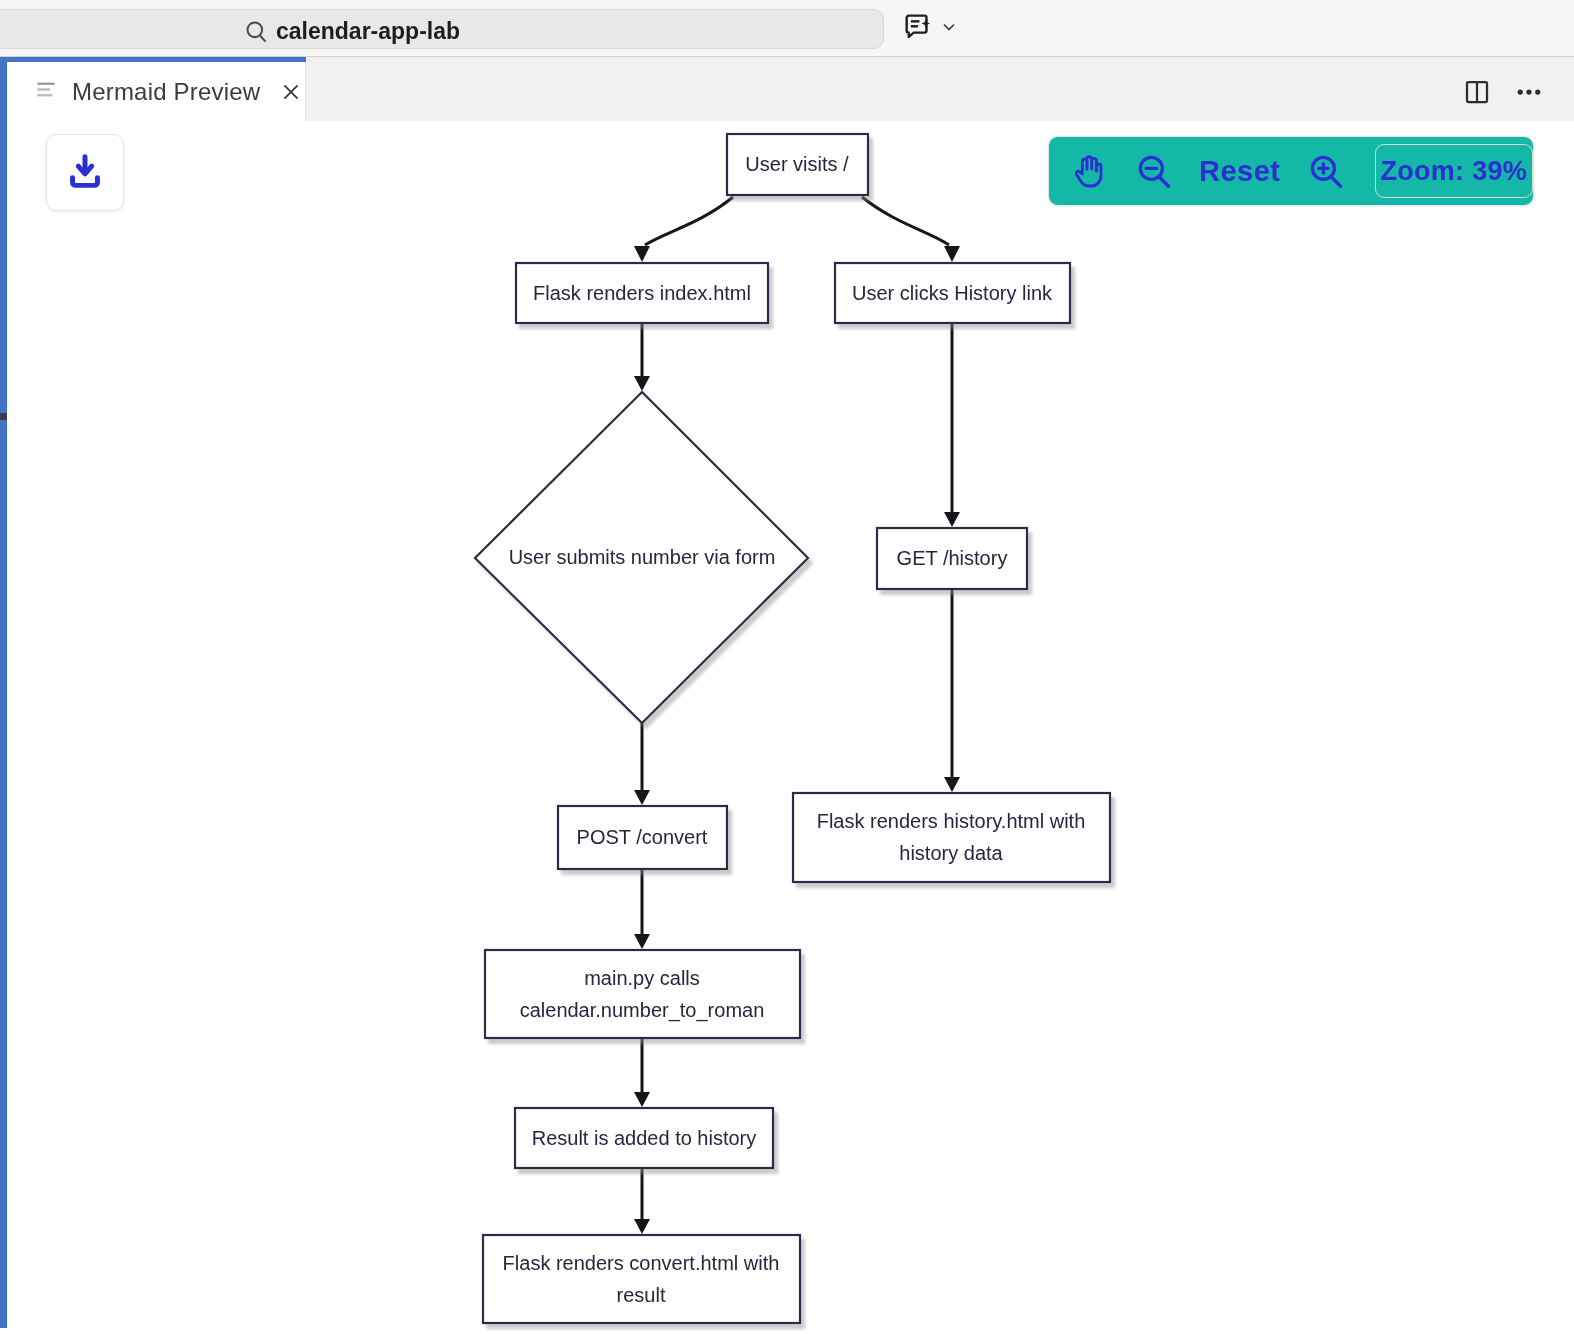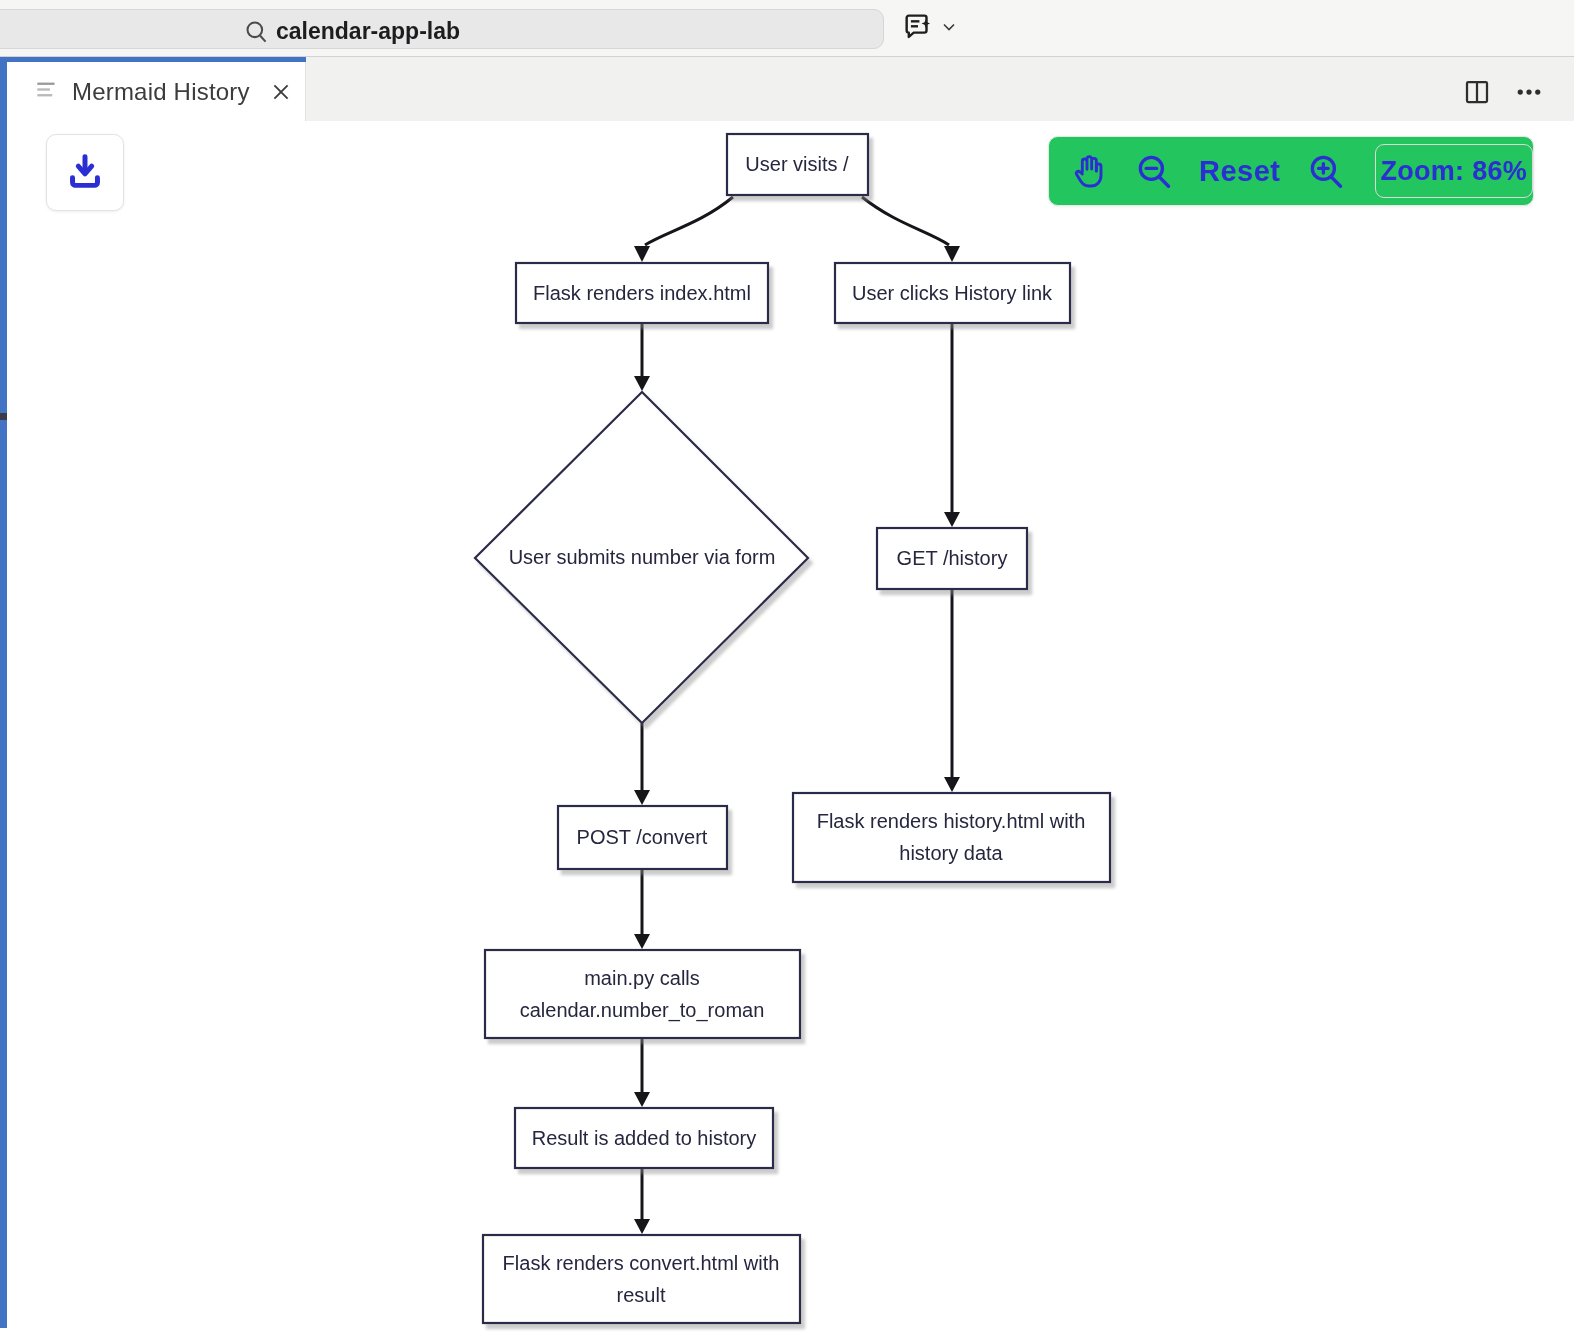--- a/index.html
+++ b/index.html
@@ -30,21 +30,21 @@
   .editor-actions { left:1462px; top:62px; width:112px; height:59px; display:flex;
                     align-items:center; gap:22px; }
 
   
   .editor { left:7px; top:121px; width:1567px; height:1213px; background:#ffffff; }
 
   
   .dl-btn { left:46px; top:134px; width:78px; height:77px; background:#fff;
             border:1px solid #e3e3e3; border-radius:10px; display:flex; align-items:center;
             justify-content:center; box-shadow:0 1px 3px rgba(0,0,0,.07); cursor:pointer; }
-  .ztoolbar { left:1048px; top:136px; width:486px; height:70px; background:#22c55e;
+  .ztoolbar { left:1048px; top:136px; width:486px; height:70px; background:#14b8a6;
               border:1px solid #e6e6e6; border-radius:10px; display:flex; align-items:center;
               padding-left:20px; gap:24px; box-shadow:0 1px 3px rgba(0,0,0,.07); }
   .tool-ic { display:flex; align-items:center; justify-content:center; cursor:pointer; }
   .reset-label { font-size:29px; font-weight:bold; color:#2b2ed3; letter-spacing:.5px; cursor:pointer; }
   .zoom-pill { margin-left:4px; width:172px; height:54px; border:1px solid #d9d9d9;
                border-radius:9px; display:flex; align-items:center; justify-content:center; }
   .zoom-label { font-size:27px; font-weight:bold; color:#2b2ed3; letter-spacing:.3px; }
 
   
   svg.flow { position:absolute; left:0; top:0; }
@@ -87,21 +87,21 @@
 <div class="abs tabbar"></div>
 
 <div class="abs tab">
   <span>
     <svg width="23" height="23" viewBox="0 0 20 20">
       <rect x="2" y="4" width="15" height="2" fill="#9a9a9a"></rect>
       <rect x="2" y="9" width="11" height="2" fill="#b9b9b9"></rect>
       <rect x="2" y="14" width="13" height="2" fill="#b9b9b9"></rect>
     </svg>
   </span>
-  <span class="tab-title">Mermaid History</span>
+  <span class="tab-title">Mermaid Preview</span>
   <span class="tab-close">
     <svg width="22" height="22" viewBox="0 0 20 20" stroke="#3b3b3b" stroke-width="1.7">
       <line x1="4" y1="4" x2="16" y2="16"></line>
         <line x1="16" y1="4" x2="4" y2="16"></line>
     </svg>
   </span>
 </div>
 
 <div class="abs editor-actions">
   <span class="tool-ic">
@@ -241,15 +241,15 @@
   <span class="reset-label">Reset</span>
   <span class="tool-ic">
     <svg width="42" height="42" viewBox="0 0 24 24" fill="none" stroke="#2b2ed3" stroke-width="1.9" stroke-linecap="round">
       <circle cx="10.5" cy="10.5" r="6.3"></circle>
         <line x1="15.2" y1="15.6" x2="20.3" y2="20.7"></line>
       <line x1="7.8" y1="10.5" x2="13.2" y2="10.5"></line>
         <line x1="10.5" y1="7.8" x2="10.5" y2="13.2"></line>
     </svg>
   </span>
   <span class="zoom-pill">
-    <span class="zoom-label">Zoom: 86%</span>
+    <span class="zoom-label">Zoom: 39%</span>
   </span>
 </div>
 
 </body></html>

